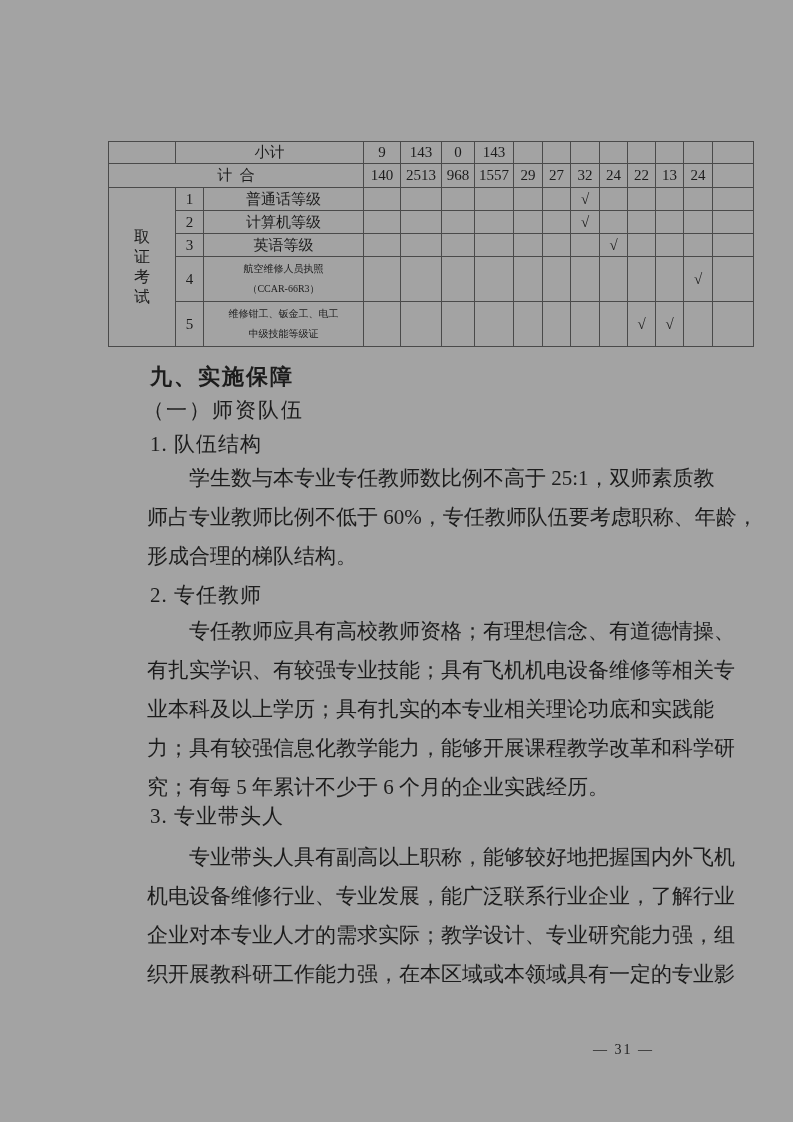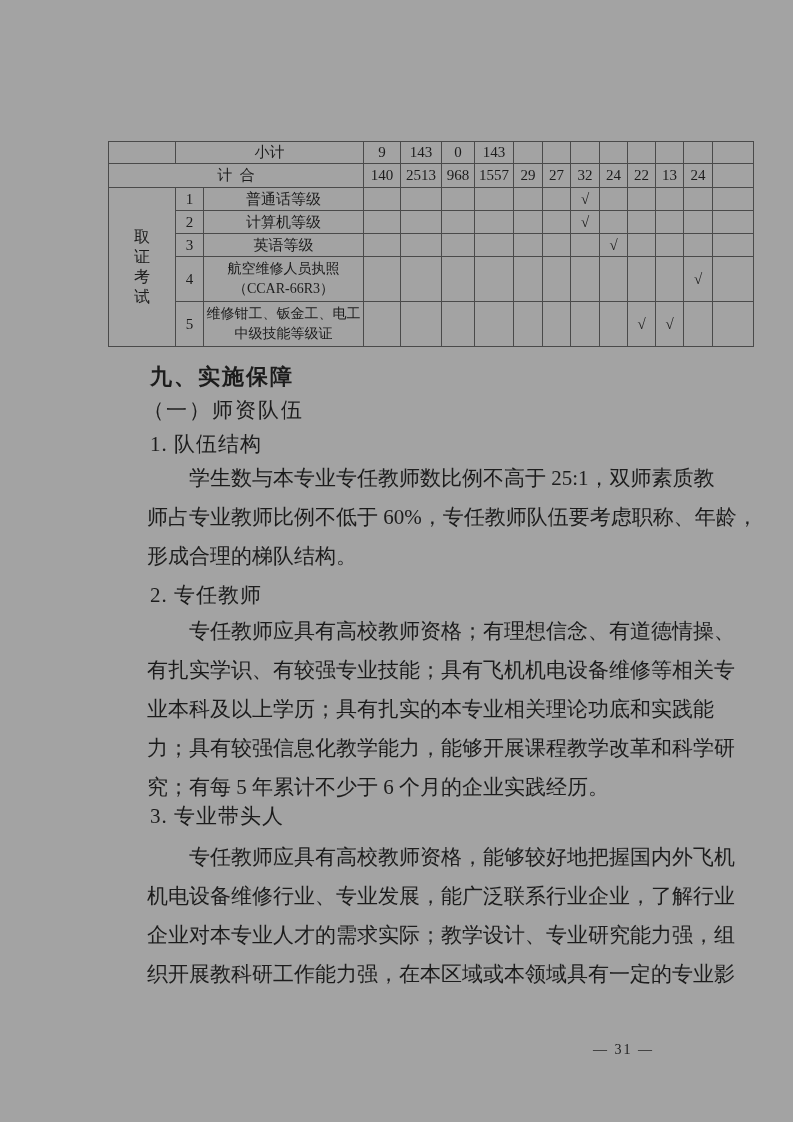--- a/index.html
+++ b/index.html
@@ -36,21 +36,21 @@
   tr.r-d    { height: 45px; }
   td.left-label { text-align: left; padding-left: 4px; white-space: pre; }
   td.num-cell { font-size: 16px; }
   .vert {
     width: 18px;
     margin: 0 auto;
     word-break: break-all;
     line-height: 20px;
     font-size: 16px;
   }
-  .name2 { font-size: 14px; line-height: 20px; }
+  .name2 { font-size: 10px; line-height: 20px; }
   td.check { font-size: 13px; }
   
   .h-main {
     position: absolute; left: 150px; top: 362px;
     font-family: "Liberation Sans", "DejaVu Sans", sans-serif;
     font-weight: bold; font-size: 22px; letter-spacing: 2px;
   }
   .h-sub {
     position: absolute; left: 143px; top: 396px;
     font-size: 21px; letter-spacing: 2px;
@@ -242,21 +242,21 @@
   <div class="para para2">
     <div class="line indent">专任教师应具有高校教师资格；有理想信念、有道德情操、</div>
     <div class="line">有扎实学识、有较强专业技能；具有飞机机电设备维修等相关专</div>
     <div class="line">业本科及以上学历；具有扎实的本专业相关理论功底和实践能</div>
     <div class="line">力；具有较强信息化教学能力，能够开展课程教学改革和科学研</div>
     <div class="line short">究；有每 5 年累计不少于 6 个月的企业实践经历。</div>
   </div>
 
   <div class="h-item h-item3">3. 专业带头人</div>
   <div class="para para3">
-    <div class="line indent">专任教师应具有高校教师资格，能够较好地把握国内外飞机</div>
+    <div class="line indent">专业带头人具有副高以上职称，能够较好地把握国内外飞机</div>
     <div class="line">机电设备维修行业、专业发展，能广泛联系行业企业，了解行业</div>
     <div class="line">企业对本专业人才的需求实际；教学设计、专业研究能力强，组</div>
     <div class="line">织开展教科研工作能力强，在本区域或本领域具有一定的专业影</div>
   </div>
 
   <div class="page-num">— 31 —</div>
 
 </div>
 
 </body></html>

